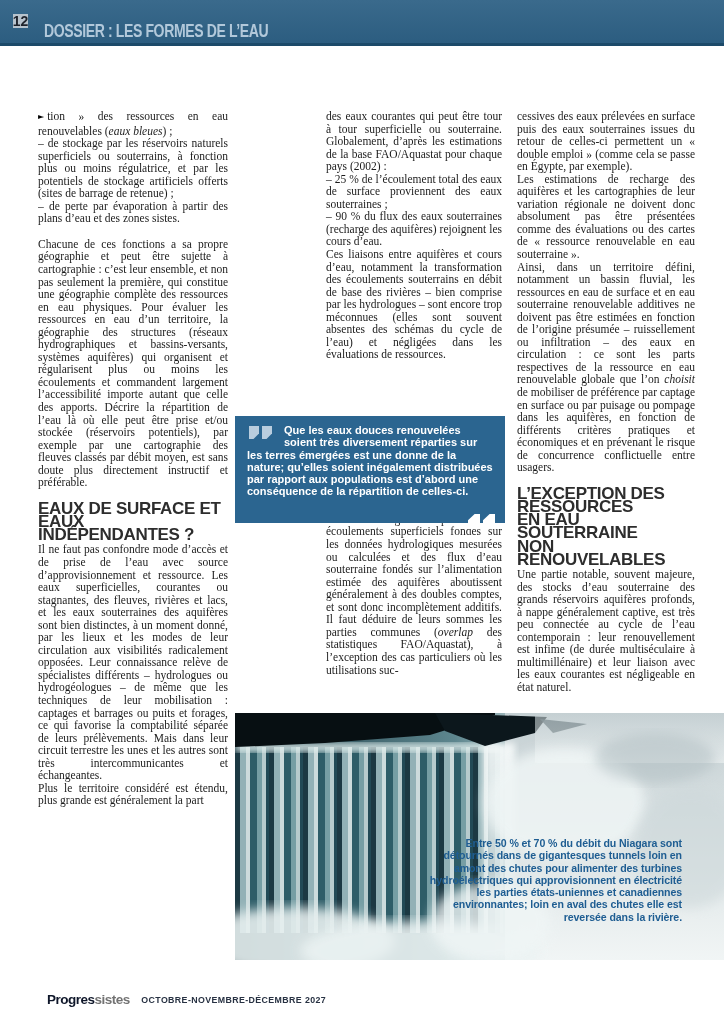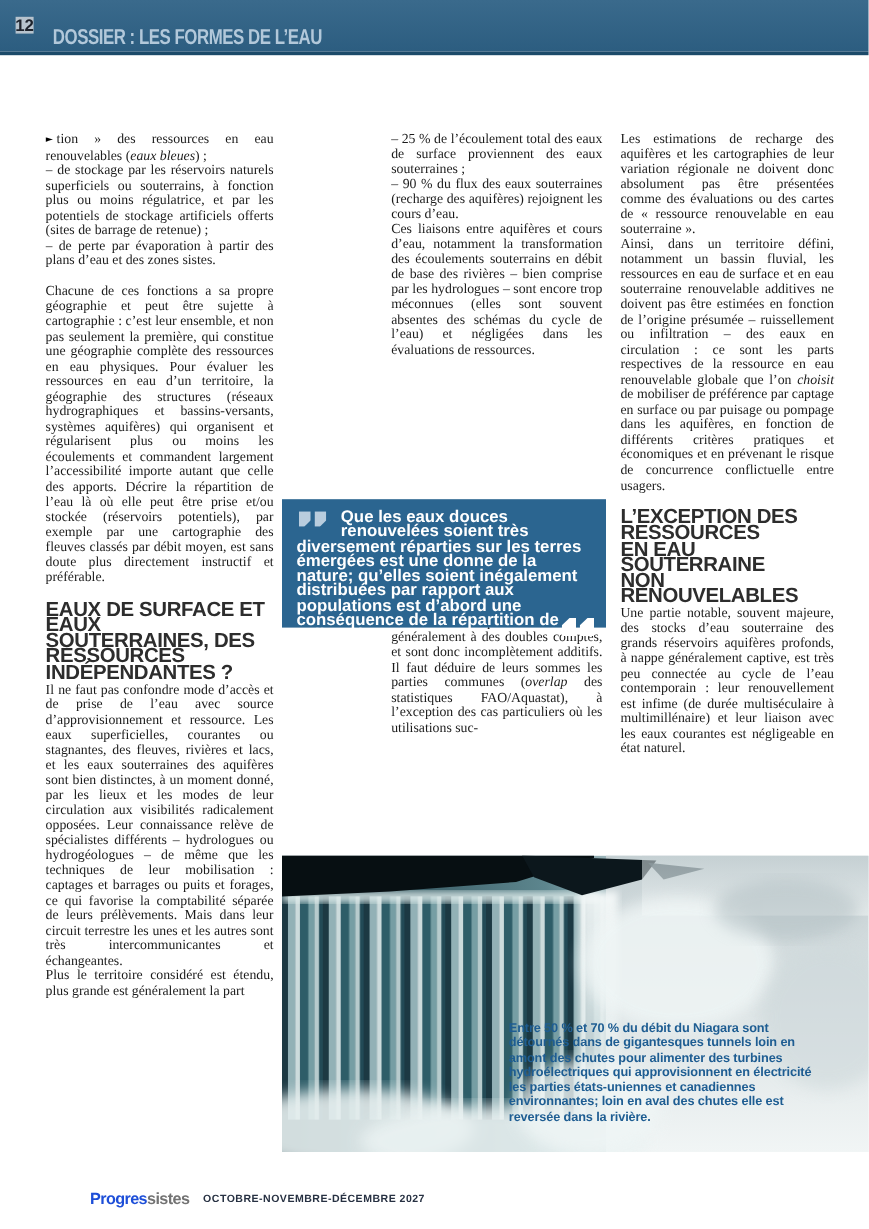--- a/index.html
+++ b/index.html
@@ -32,41 +32,41 @@
   .colhead{margin:13px 0 2px;font-family:"Liberation Sans",sans-serif;font-weight:bold;
            font-size:17px;line-height:13.2px;color:#2d2d2d;letter-spacing:-0.3px;
            text-align:left;}
   .hl{display:block;}
   .quote-spacer{height:152px;}
 
   
   .pullquote{position:absolute;left:235px;top:416px;width:270px;height:107px;
              box-sizing:border-box;background:#2b6590;color:#ffffff;
              font-family:"Liberation Sans",sans-serif;font-weight:bold;
-             font-size:14px;line-height:12.3px;padding:8px 12px 0 12px;
+             font-size:11px;line-height:12.3px;padding:8px 12px 0 12px;
              text-align:left;}
   .qmark{white-space:nowrap;}
   .qmark.open{float:left;margin:2px 9px 2px 2px;}
   .qb{display:inline-block;width:10px;height:13px;background:#b9cdde;margin-right:3px;
       clip-path:polygon(0 0,100% 0,100% 58%,45% 100%,0 100%);}
   .qmark.close{position:absolute;right:10px;bottom:-8px;}
   .qb.w{background:#ffffff;width:12px;height:15px;transform:rotate(180deg);margin-right:0;
         margin-left:3px;}
 
   
   .photo{position:absolute;left:235px;top:713px;width:489px;height:247px;margin:0;}
   .photo svg{display:block;}
-  .caption{position:absolute;right:42px;top:138px;width:258px;
+  .caption{position:absolute;right:42px;top:124px;width:258px;text-align:right;
            color:#1e5d92;font-family:"Liberation Sans",sans-serif;font-weight:bold;
            font-size:10.6px;line-height:12.3px;letter-spacing:-0.1px;}
 
   
   .pagefoot{position:absolute;left:47px;top:990px;white-space:nowrap;
             font-family:"Liberation Sans",sans-serif;}
-  .brand-bold{font-weight:bold;font-size:13.5px;color:#1d4ed8;letter-spacing:-0.5px;margin-left:28px;}
+  .brand-bold{font-weight:bold;font-size:13.5px;color:#0f172a;letter-spacing:-0.5px;}
   .brand-light{font-weight:bold;font-size:13.5px;color:#737373;letter-spacing:-0.5px;}
   .issue{font-weight:bold;font-size:8.8px;color:#273142;letter-spacing:.4px;
          margin-left:7px;vertical-align:1.5px;}
 </style>
 </head>
 <body>
 
 <div class="page">
 
   <header class="topbar">
@@ -76,38 +76,39 @@
 
   <section class="col col1">
     <p class="p">
       <span class="marker">►</span><span>tion » des ressources en eau renouvelables (</span><i>eaux bleues</i><span>) ;</span>
     </p>
     <p class="p">– de stockage par les réservoirs naturels superficiels ou souterrains, à fonction plus ou moins régulatrice, et par les potentiels de stockage artificiels offerts (sites de barrage de retenue) ;</p>
     <p class="p">– de perte par évaporation à partir des plans d’eau et des zones sistes.</p>
     <p class="p gap">Chacune de ces fonctions a sa propre géographie et peut être sujette à cartographie : c’est leur ensemble, et non pas seulement la première, qui constitue une géographie complète des ressources en eau physiques. Pour évaluer les ressources en eau d’un territoire, la géographie des structures (réseaux hydrographiques et bassins-versants, systèmes aquifères) qui organisent et régularisent plus ou moins les écoulements et commandent largement l’accessibilité importe autant que celle des apports. Décrire la répartition de l’eau là où elle peut être prise et/ou stockée (réservoirs potentiels), par exemple par une cartographie des fleuves classés par débit moyen, est sans doute plus directement instructif et préférable.</p>
     <h3 class="colhead">
       <span class="hl">EAUX DE SURFACE ET EAUX</span>
-      <span class="hl">SOUTERRAINES, DES RESSOURCES</span>
       <span class="hl">INDÉPENDANTES ?</span>
     </h3>
     <p class="p">Il ne faut pas confondre mode d’accès et de prise de l’eau avec source d’approvisionnement et ressource. Les eaux superficielles, courantes ou stagnantes, des fleuves, rivières et lacs, et les eaux souterraines des aquifères sont bien distinctes, à un moment donné, par les lieux et les modes de leur circulation aux visibilités radicalement opposées. Leur connaissance relève de spécialistes différents – hydrologues ou hydrogéologues – de même que les techniques de leur mobilisation : captages et barrages ou puits et forages, ce qui favorise la comptabilité séparée de leurs prélèvements. Mais dans leur circuit terrestre les unes et les autres sont très intercommunicantes et échangeantes.</p>
     <p class="p">Plus le territoire considéré est étendu, plus grande est généralement la part</p>
   </section>
 
   <section class="col col2">
+    <p class="p">des eaux courantes qui peut être tour à tour superficielle ou souterraine. Globalement, d’après les estimations de la base FAO/Aquastat pour chaque pays (2002) :</p>
     <p class="p">– 25 % de l’écoulement total des eaux de surface proviennent des eaux souterraines ;</p>
     <p class="p">– 90 % du flux des eaux souterraines (recharge des aquifères) rejoignent les cours d’eau.</p>
     <p class="p">Ces liaisons entre aquifères et cours d’eau, notamment la transformation des écoulements souterrains en débit de base des rivières – bien comprise par les hydrologues – sont encore trop méconnues (elles sont souvent absentes des schémas du cycle de l’eau) et négligées dans les évaluations de ressources.</p>
     <div class="quote-spacer"></div>
     <p class="p">
       <span>Les chiffrages séparés des écoulements superficiels fondés sur les données hydrologiques mesurées ou calculées et des flux d’eau souterraine fondés sur l’alimentation estimée des aquifères aboutissent généralement à des doubles comptes, et sont donc incomplètement additifs. Il faut déduire de leurs sommes les parties communes (</span><i>overlap</i><span> des statistiques FAO/Aquastat), à l’exception des cas particuliers où les utilisations suc-</span>
     </p>
   </section>
 
   <section class="col col3">
+    <p class="p">cessives des eaux prélevées en surface puis des eaux souterraines issues du retour de celles-ci permettent un « double emploi » (comme cela se passe en Égypte, par exemple).</p>
     <p class="p">Les estimations de recharge des aquifères et les cartographies de leur variation régionale ne doivent donc absolument pas être présentées comme des évaluations ou des cartes de « ressource renouvelable en eau souterraine ».</p>
     <p class="p">
       <span>Ainsi, dans un territoire défini, notamment un bassin fluvial, les ressources en eau de surface et en eau souterraine renouvelable additives ne doivent pas être estimées en fonction de l’origine présumée – ruissellement ou infiltration – des eaux en circulation : ce sont les parts respectives de la ressource en eau renouvelable globale que l’on </span><i>choisit</i><span> de mobiliser de préférence par captage en surface ou par puisage ou pompage dans les aquifères, en fonction de différents critères pratiques et économiques et en prévenant le risque de concurrence conflictuelle entre usagers.</span>
     </p>
     <h3 class="colhead">
       <span class="hl">L’EXCEPTION DES RESSOURCES</span>
       <span class="hl">EN EAU SOUTERRAINE</span>
       <span class="hl">NON RENOUVELABLES</span>
     </h3>
     <p class="p">Une partie notable, souvent majeure, des stocks d’eau souterraine des grands réservoirs aquifères profonds, à nappe généralement captive, est très peu connectée au cycle de l’eau contemporain : leur renouvellement est infime (de durée multiséculaire à multimillénaire) et leur liaison avec les eaux courantes est négligeable en état naturel.</p>

